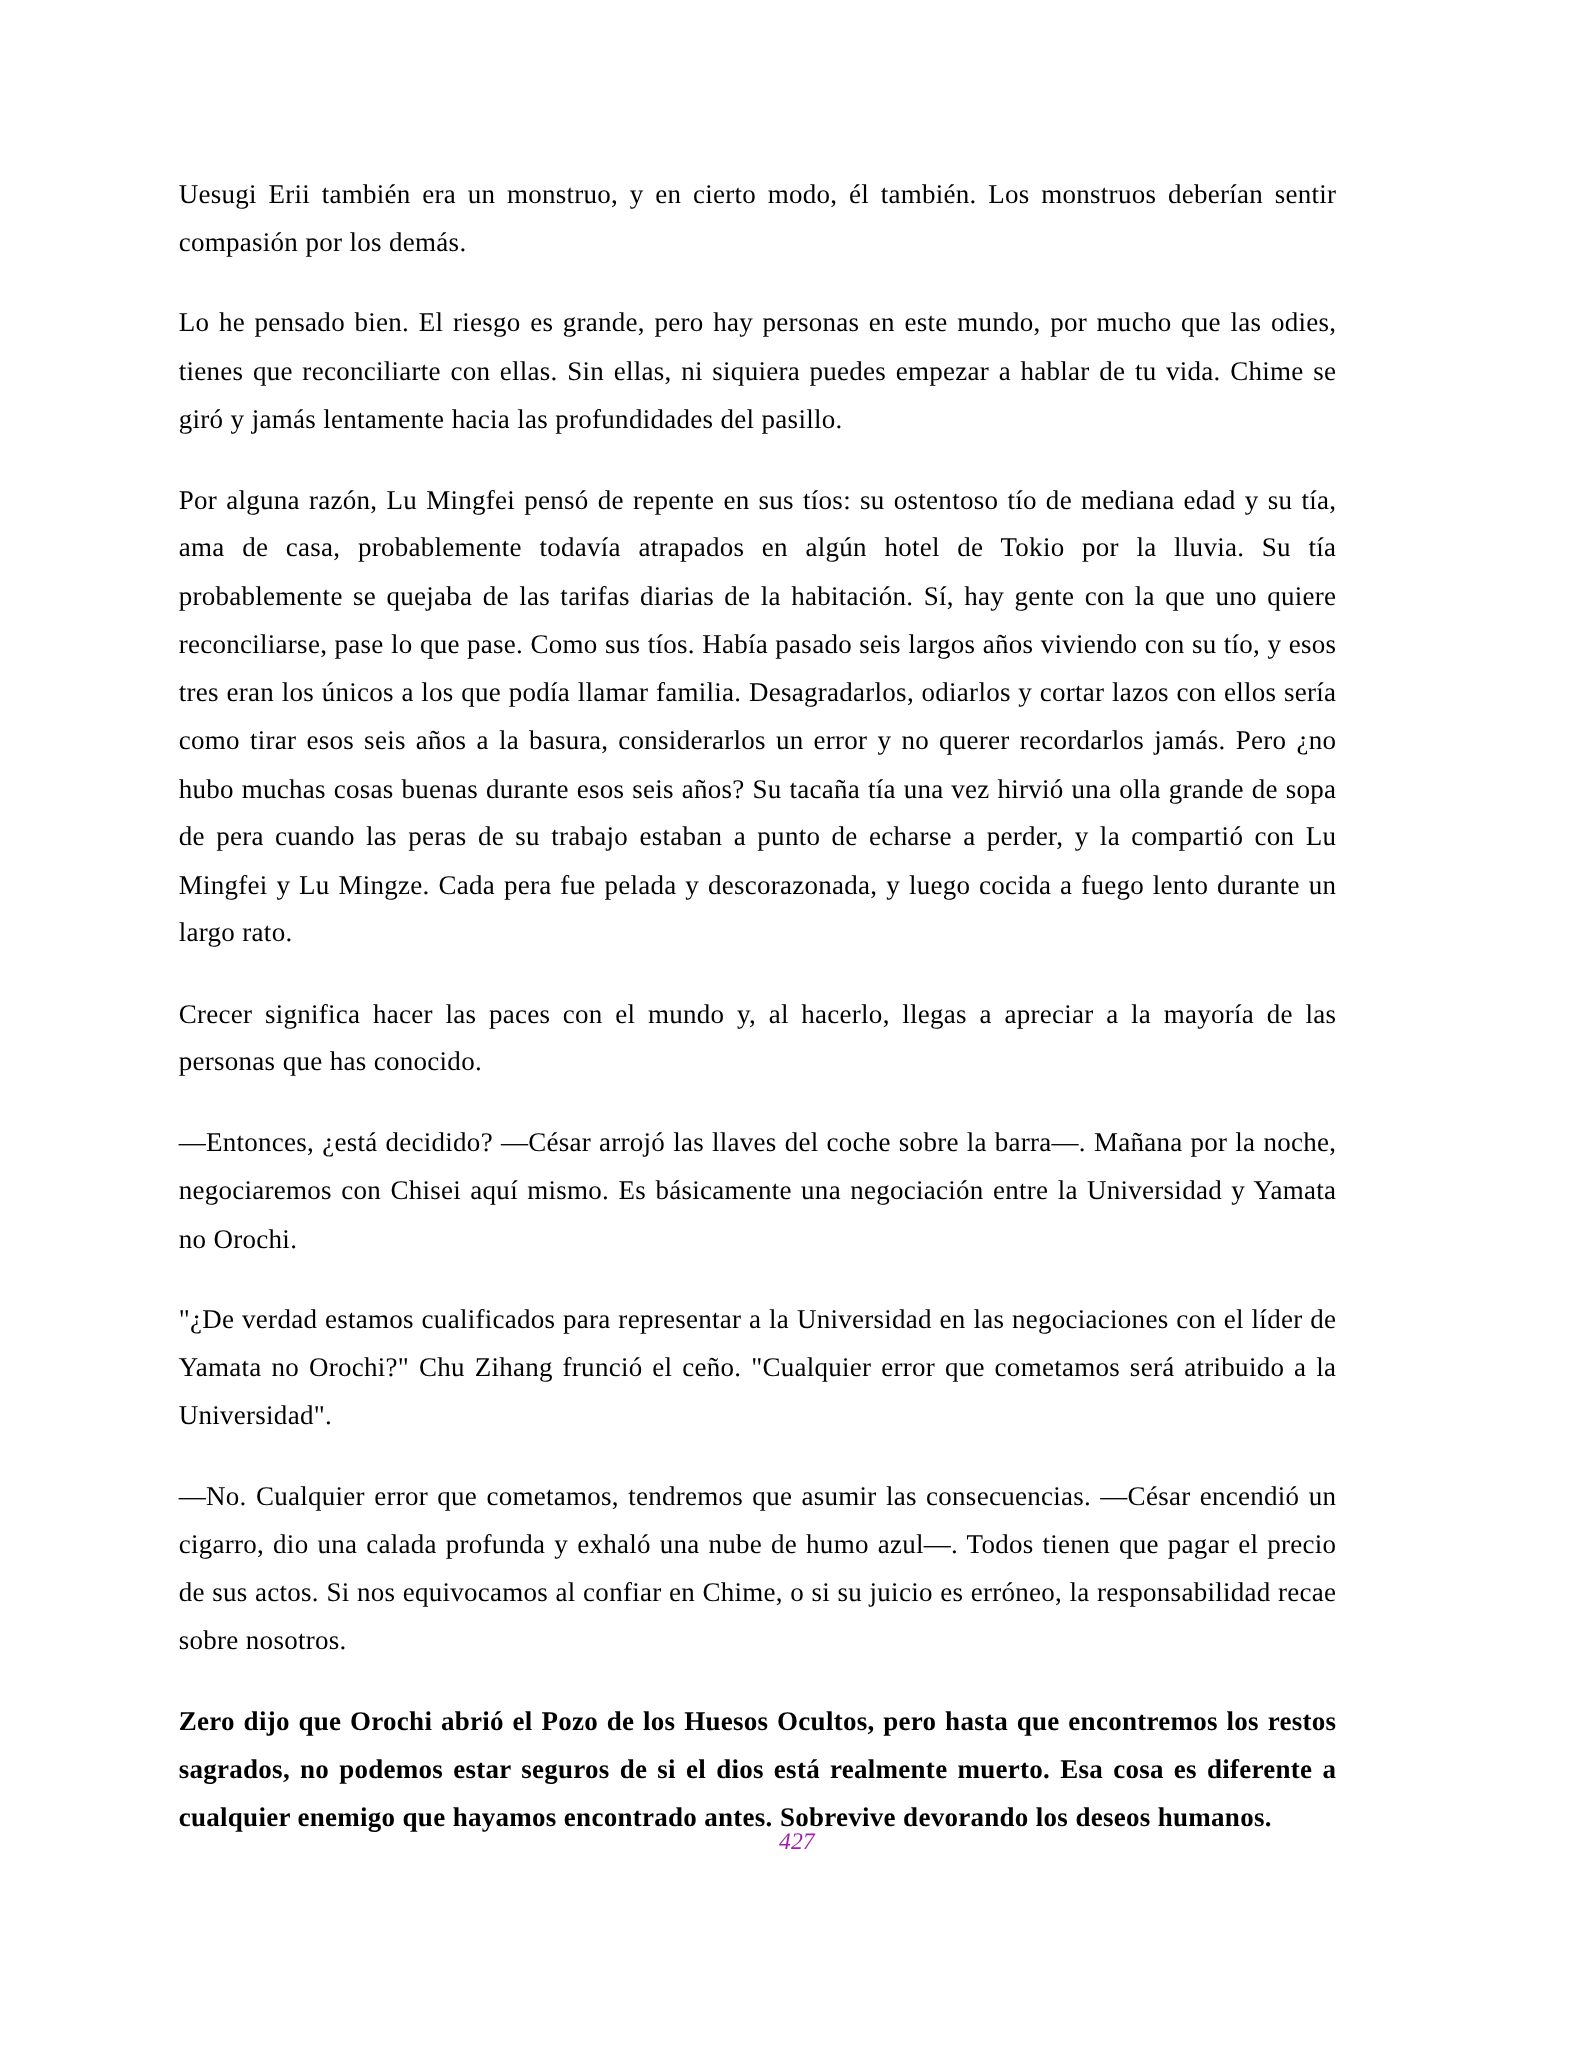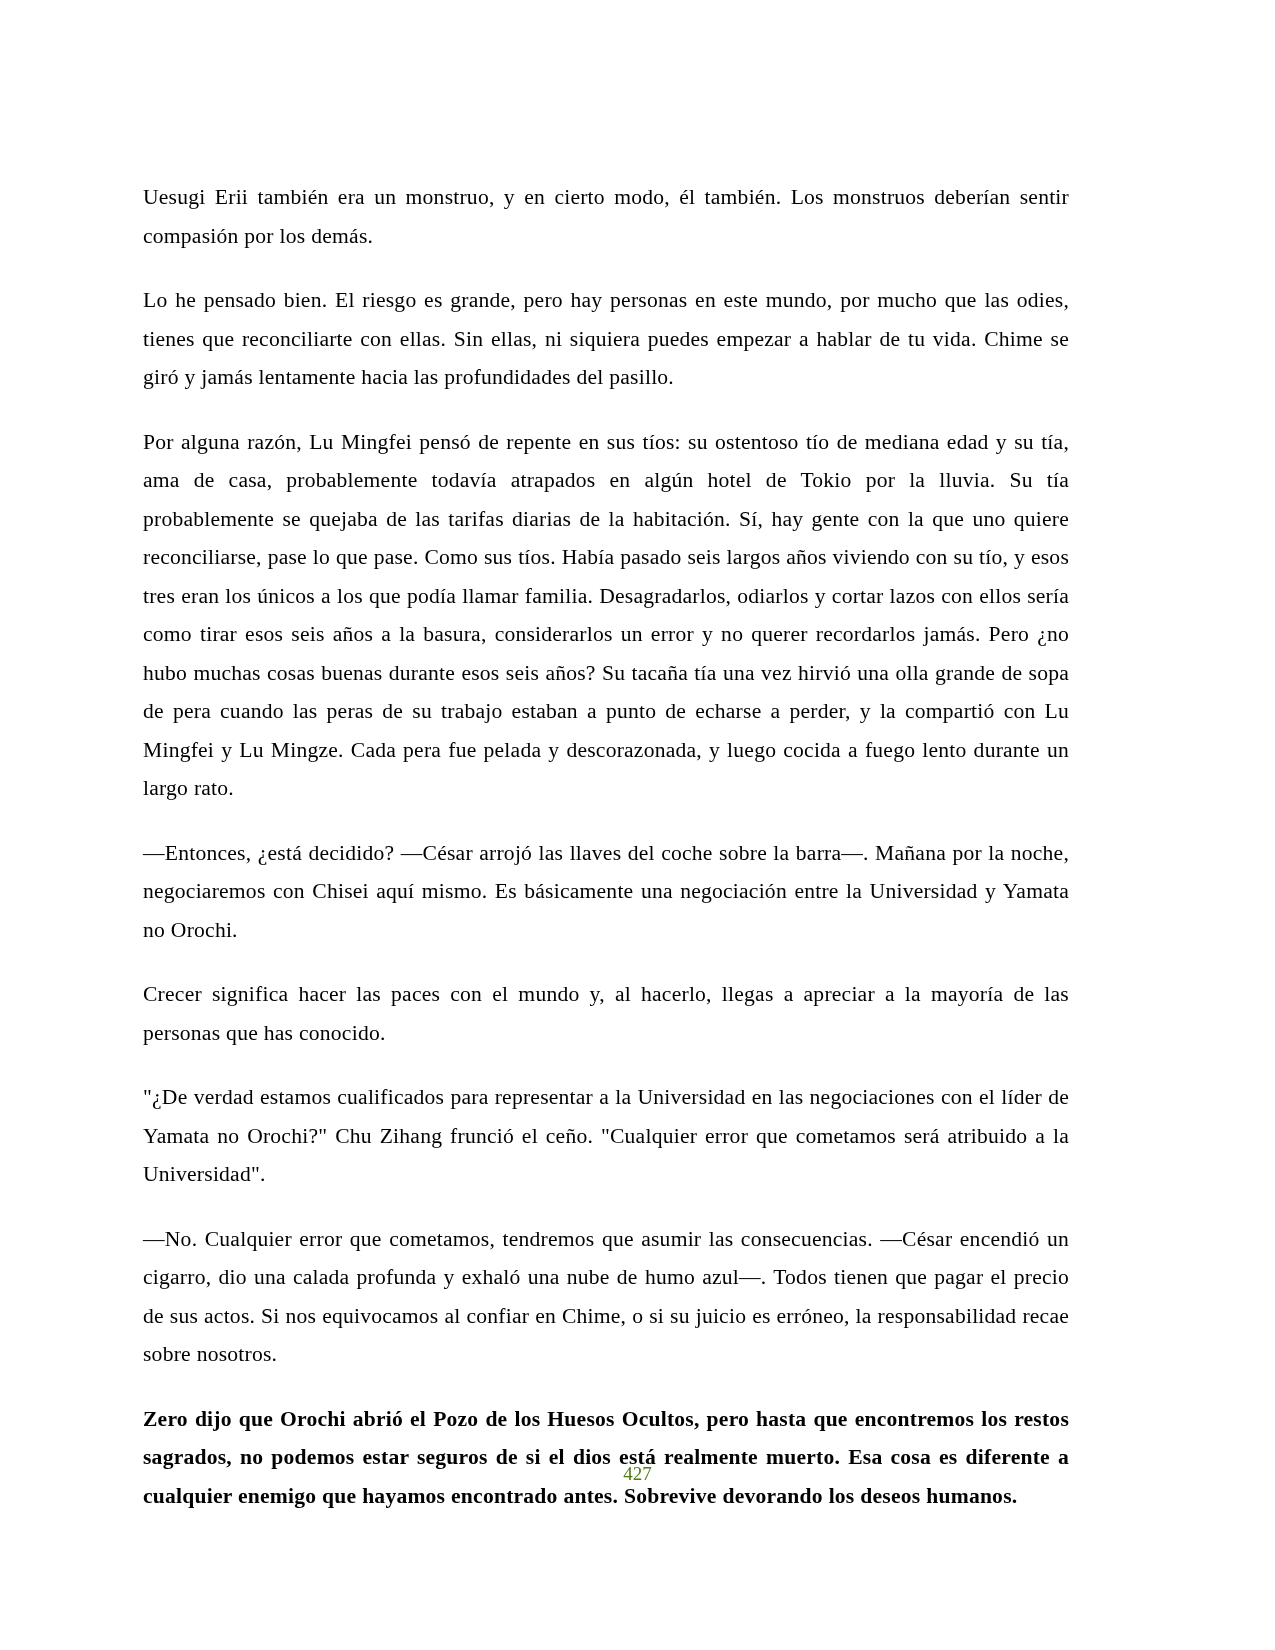--- a/index.html
+++ b/index.html
@@ -21,21 +21,20 @@
     top: 0;
     width: 1275px;
     height: 1650px;
     background: #ffffff;
   }
   .text-column {
     position: absolute;
     left: 143px;
     top: 136px;
     width: 926px;
-    margin-top: 42px;
   }
   p.para {
     margin: 0 0 26px 0;
     font-size: 21.6px;
     line-height: 38.5px;
     text-align: justify;
     text-justify: inter-word;
     hyphens: none;
     -webkit-hyphens: none;
     letter-spacing: 0.01em;
@@ -47,34 +46,35 @@
   }
   .page-number {
     position: absolute;
     left: 0;
     top: 1462px;
     width: 1275px;
     text-align: center;
     font-size: 19px;
     line-height: 24px;
     font-family: "Liberation Serif", "DejaVu Serif", serif;
-    color: #4d7c0f;
+    color: #a21caf;
+    font-style: italic;
   }
 </style>
 </head>
 <body>
 
 <div class="page">
 
   <div class="text-column">
     <p class="para">Uesugi Erii también era un monstruo, y en cierto modo, él también. Los monstruos deberían sentir compasión por los demás.</p>
     <p class="para">Lo he pensado bien. El riesgo es grande, pero hay personas en este mundo, por mucho que las odies, tienes que reconciliarte con ellas. Sin ellas, ni siquiera puedes empezar a hablar de tu vida. Chime se giró y jamás lentamente hacia las profundidades del pasillo.</p>
     <p class="para">Por alguna razón, Lu Mingfei pensó de repente en sus tíos: su ostentoso tío de mediana edad y su tía, ama de casa, probablemente todavía atrapados en algún hotel de Tokio por la lluvia. Su tía probablemente se quejaba de las tarifas diarias de la habitación. Sí, hay gente con la que uno quiere reconciliarse, pase lo que pase. Como sus tíos. Había pasado seis largos años viviendo con su tío, y esos tres eran los únicos a los que podía llamar familia. Desagradarlos, odiarlos y cortar lazos con ellos sería como tirar esos seis años a la basura, considerarlos un error y no querer recordarlos jamás. Pero ¿no hubo muchas cosas buenas durante esos seis años? Su tacaña tía una vez hirvió una olla grande de sopa de pera cuando las peras de su trabajo estaban a punto de echarse a perder, y la compartió con Lu Mingfei y Lu Mingze. Cada pera fue pelada y descorazonada, y luego cocida a fuego lento durante un largo rato.</p>
+    <p class="para">Crecer significa hacer las paces con el mundo y, al hacerlo, llegas a apreciar a la mayoría de las personas que has conocido.</p>
     <p class="para">—Entonces, ¿está decidido? —César arrojó las llaves del coche sobre la barra—. Mañana por la noche, negociaremos con Chisei aquí mismo. Es básicamente una negociación entre la Universidad y Yamata no Orochi.</p>
-    <p class="para">Crecer significa hacer las paces con el mundo y, al hacerlo, llegas a apreciar a la mayoría de las personas que has conocido.</p>
     <p class="para">"¿De verdad estamos cualificados para representar a la Universidad en las negociaciones con el líder de Yamata no Orochi?" Chu Zihang frunció el ceño. "Cualquier error que cometamos será atribuido a la Universidad".</p>
     <p class="para">—No. Cualquier error que cometamos, tendremos que asumir las consecuencias. —César encendió un cigarro, dio una calada profunda y exhaló una nube de humo azul—. Todos tienen que pagar el precio de sus actos. Si nos equivocamos al confiar en Chime, o si su juicio es erróneo, la responsabilidad recae sobre nosotros.</p>
     <p class="para">Zero dijo que Orochi abrió el Pozo de los Huesos Ocultos, pero hasta que encontremos los restos sagrados, no podemos estar seguros de si el dios está realmente muerto. Esa cosa es diferente a cualquier enemigo que hayamos encontrado antes. Sobrevive devorando los deseos humanos.</p>
   </div>
 
   <div class="page-number">427</div>
 
 </div>
 
 </body></html>

